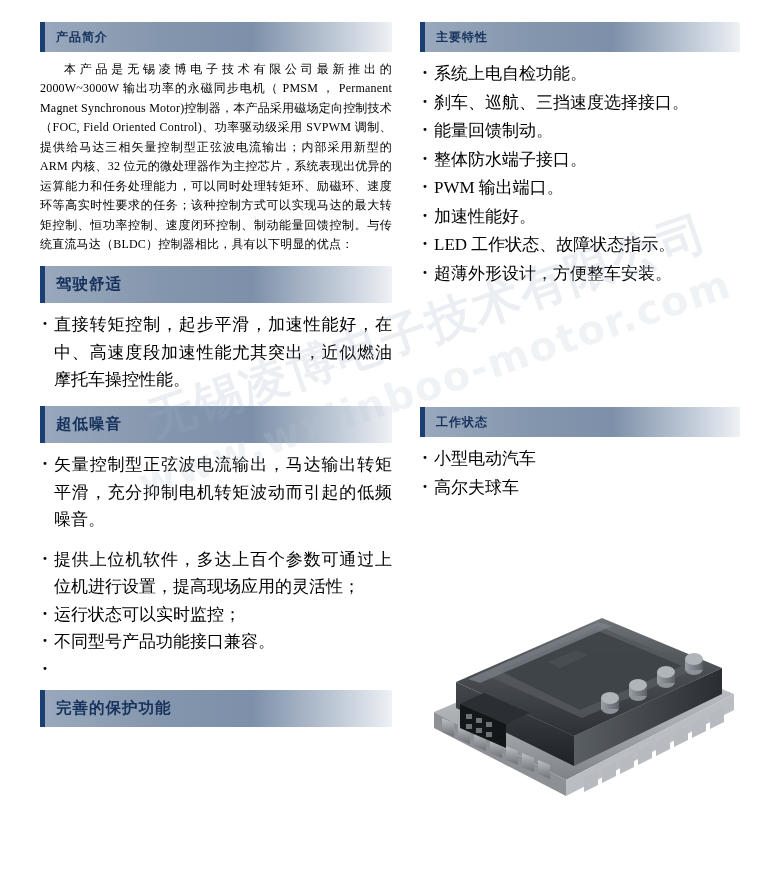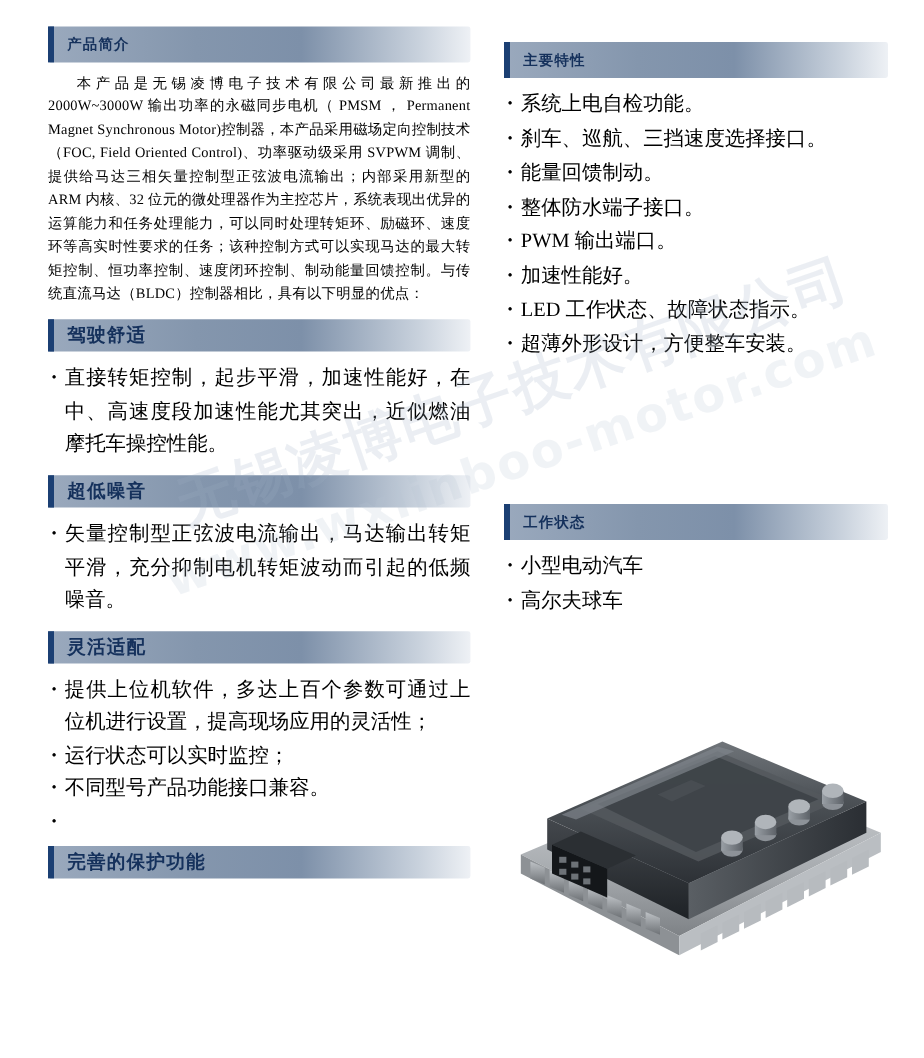--- a/index.html
+++ b/index.html
@@ -21,21 +21,21 @@
     height: 882px;
     box-sizing: border-box;
     padding: 22px 28px 0 40px;
   }
   .columns {
     display: flex;
     gap: 28px;
     align-items: flex-start;
   }
   .col-left { width: 352px; flex: 0 0 352px; }
-  .col-right { width: 320px; flex: 0 0 320px; margin-top: 13px; }
+  .col-right { width: 320px; flex: 0 0 320px; }
 
   
   .bar {
     position: relative;
     height: 30px;
     margin-bottom: 8px;
     background: linear-gradient(to right, #9aa9bd 0%, #8496ad 35%, #7d90a9 60%, #c9d2dd 88%, #eef1f5 100%);
     border-radius: 2px;
     display: flex;
     align-items: center;
@@ -48,21 +48,21 @@
     background: #1b3f73;
   }
   .bar .bar-text {
     font-family: "DejaVu Sans", "Liberation Sans", sans-serif;
     font-weight: bold;
     font-size: 12px;
     color: #15315c;
     padding-left: 16px;
     letter-spacing: 1px;
   }
-  .bar.small { height: 27px; }
+  .bar.small { height: 37px; }
   .bar.small .bar-text { font-size: 15.5px; }
 
   p.body {
     margin: 0 0 8px 0;
     font-size: 12px;
     line-height: 1.62;
     text-align: justify;
     text-justify: inter-ideograph;
     letter-spacing: 0.2px;
   }
@@ -173,23 +173,20 @@
       <div class="block">
         <div class="bar small">
           <span class="bar-text">超低噪音</span>
         </div>
         <ul class="dots">
           <li>矢量控制型正弦波电流输出，马达输出转矩平滑，充分抑制电机转矩波动而引起的低频噪音。</li>
         </ul>
       </div>
 
       <div class="block">
-        <div class="bar small">
-          <span class="bar-text">灵活适配</span>
-        </div>
         <ul class="dots tight">
           <li>提供上位机软件，多达上百个参数可通过上位机进行设置，提高现场应用的灵活性；</li>
           <li>运行状态可以实时监控；</li>
           <li>不同型号产品功能接口兼容。</li>
           <li class="empty"></li>
         </ul>
       </div>
 
       <div class="block">
         <div class="bar small">

